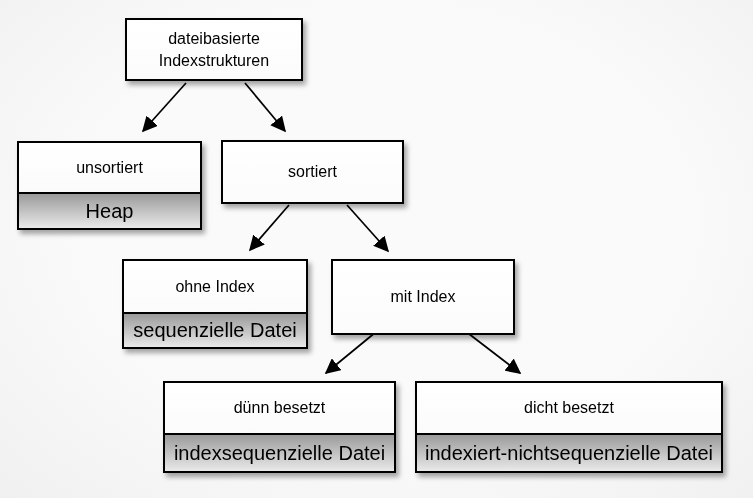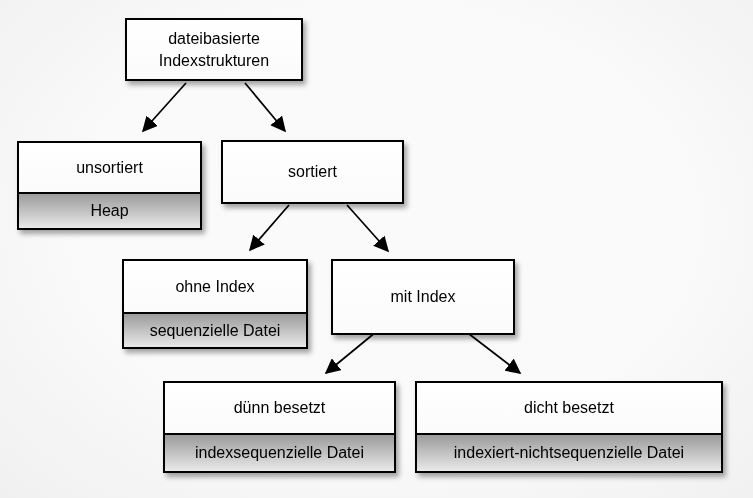--- a/index.html
+++ b/index.html
@@ -40,21 +40,21 @@
     font-size: 16px;
     line-height: 1.35;
     padding: 2px 8px;
     background: linear-gradient(#ffffff, #fbfbfb);
   }
   .node-sub {
     display: flex;
     align-items: center;
     justify-content: center;
     text-align: center;
-    font-size: 16px;
+    font-size: 20px;
     border-top: 2px solid #000;
     background: linear-gradient(#9b9b9b, #e9e9e9);
     padding: 1px 6px;
   }
   .root-label {
     max-width: 130px;
   }
 </style>
 </head>
 <body>

